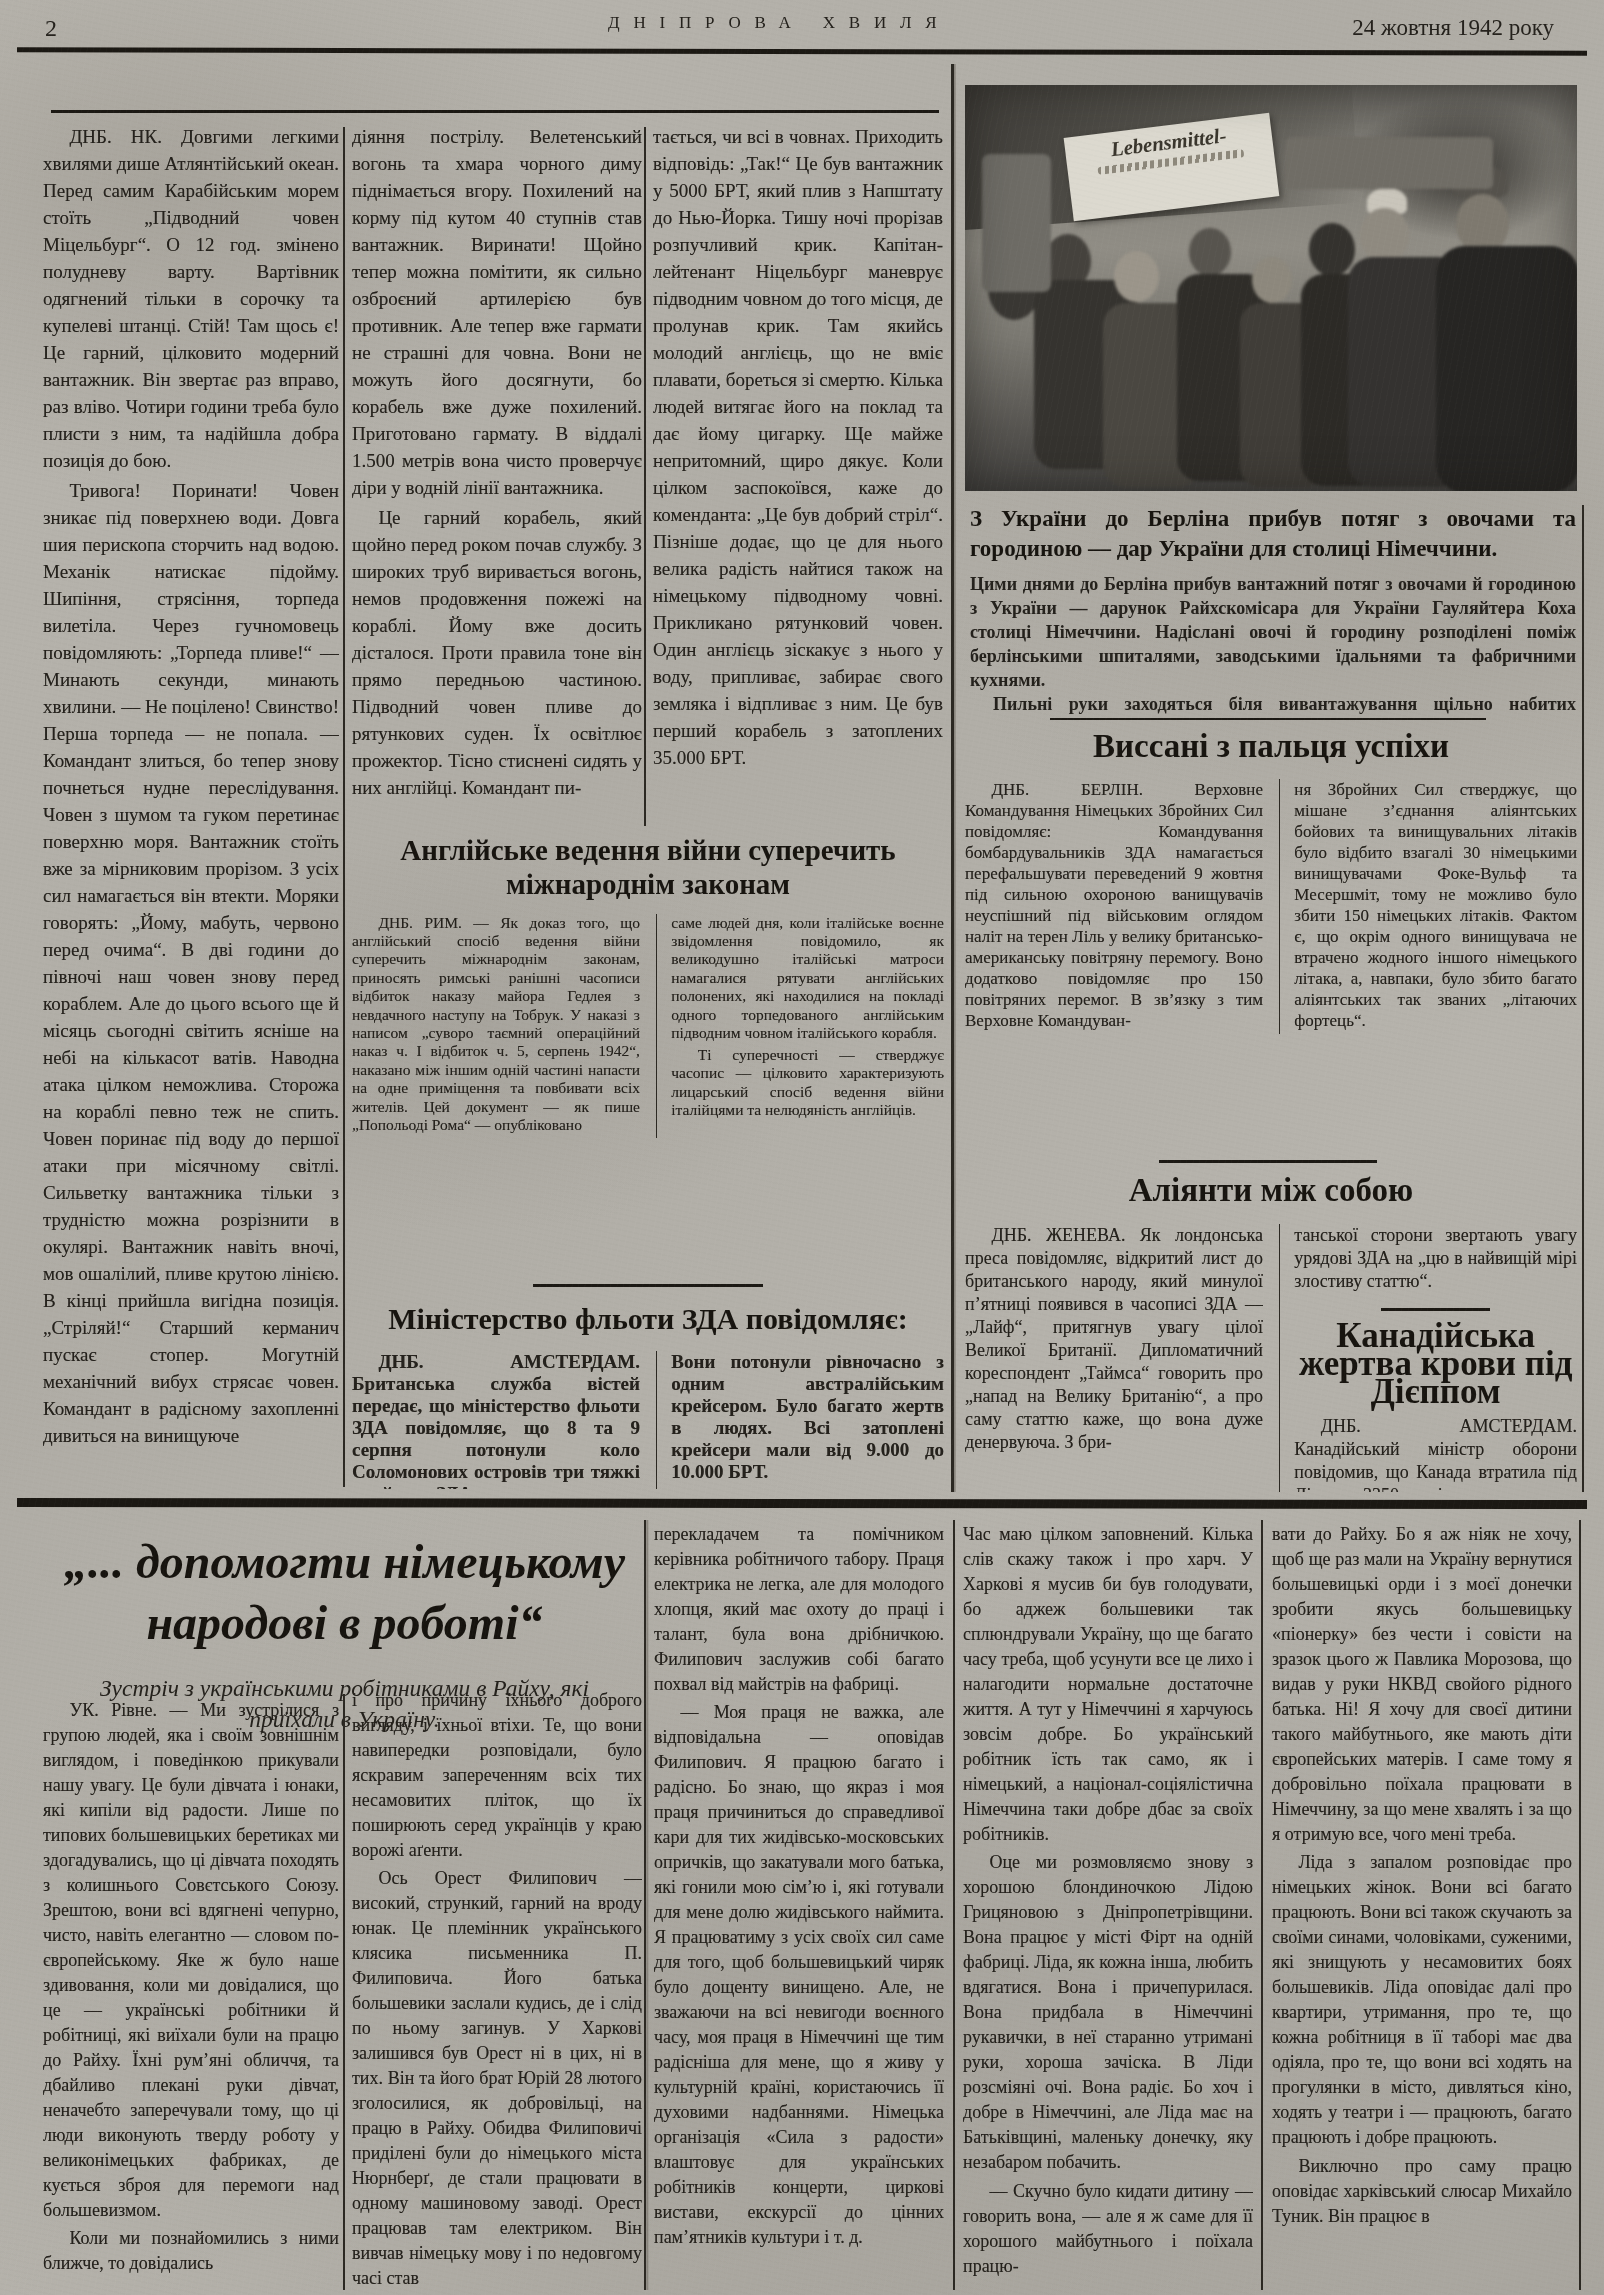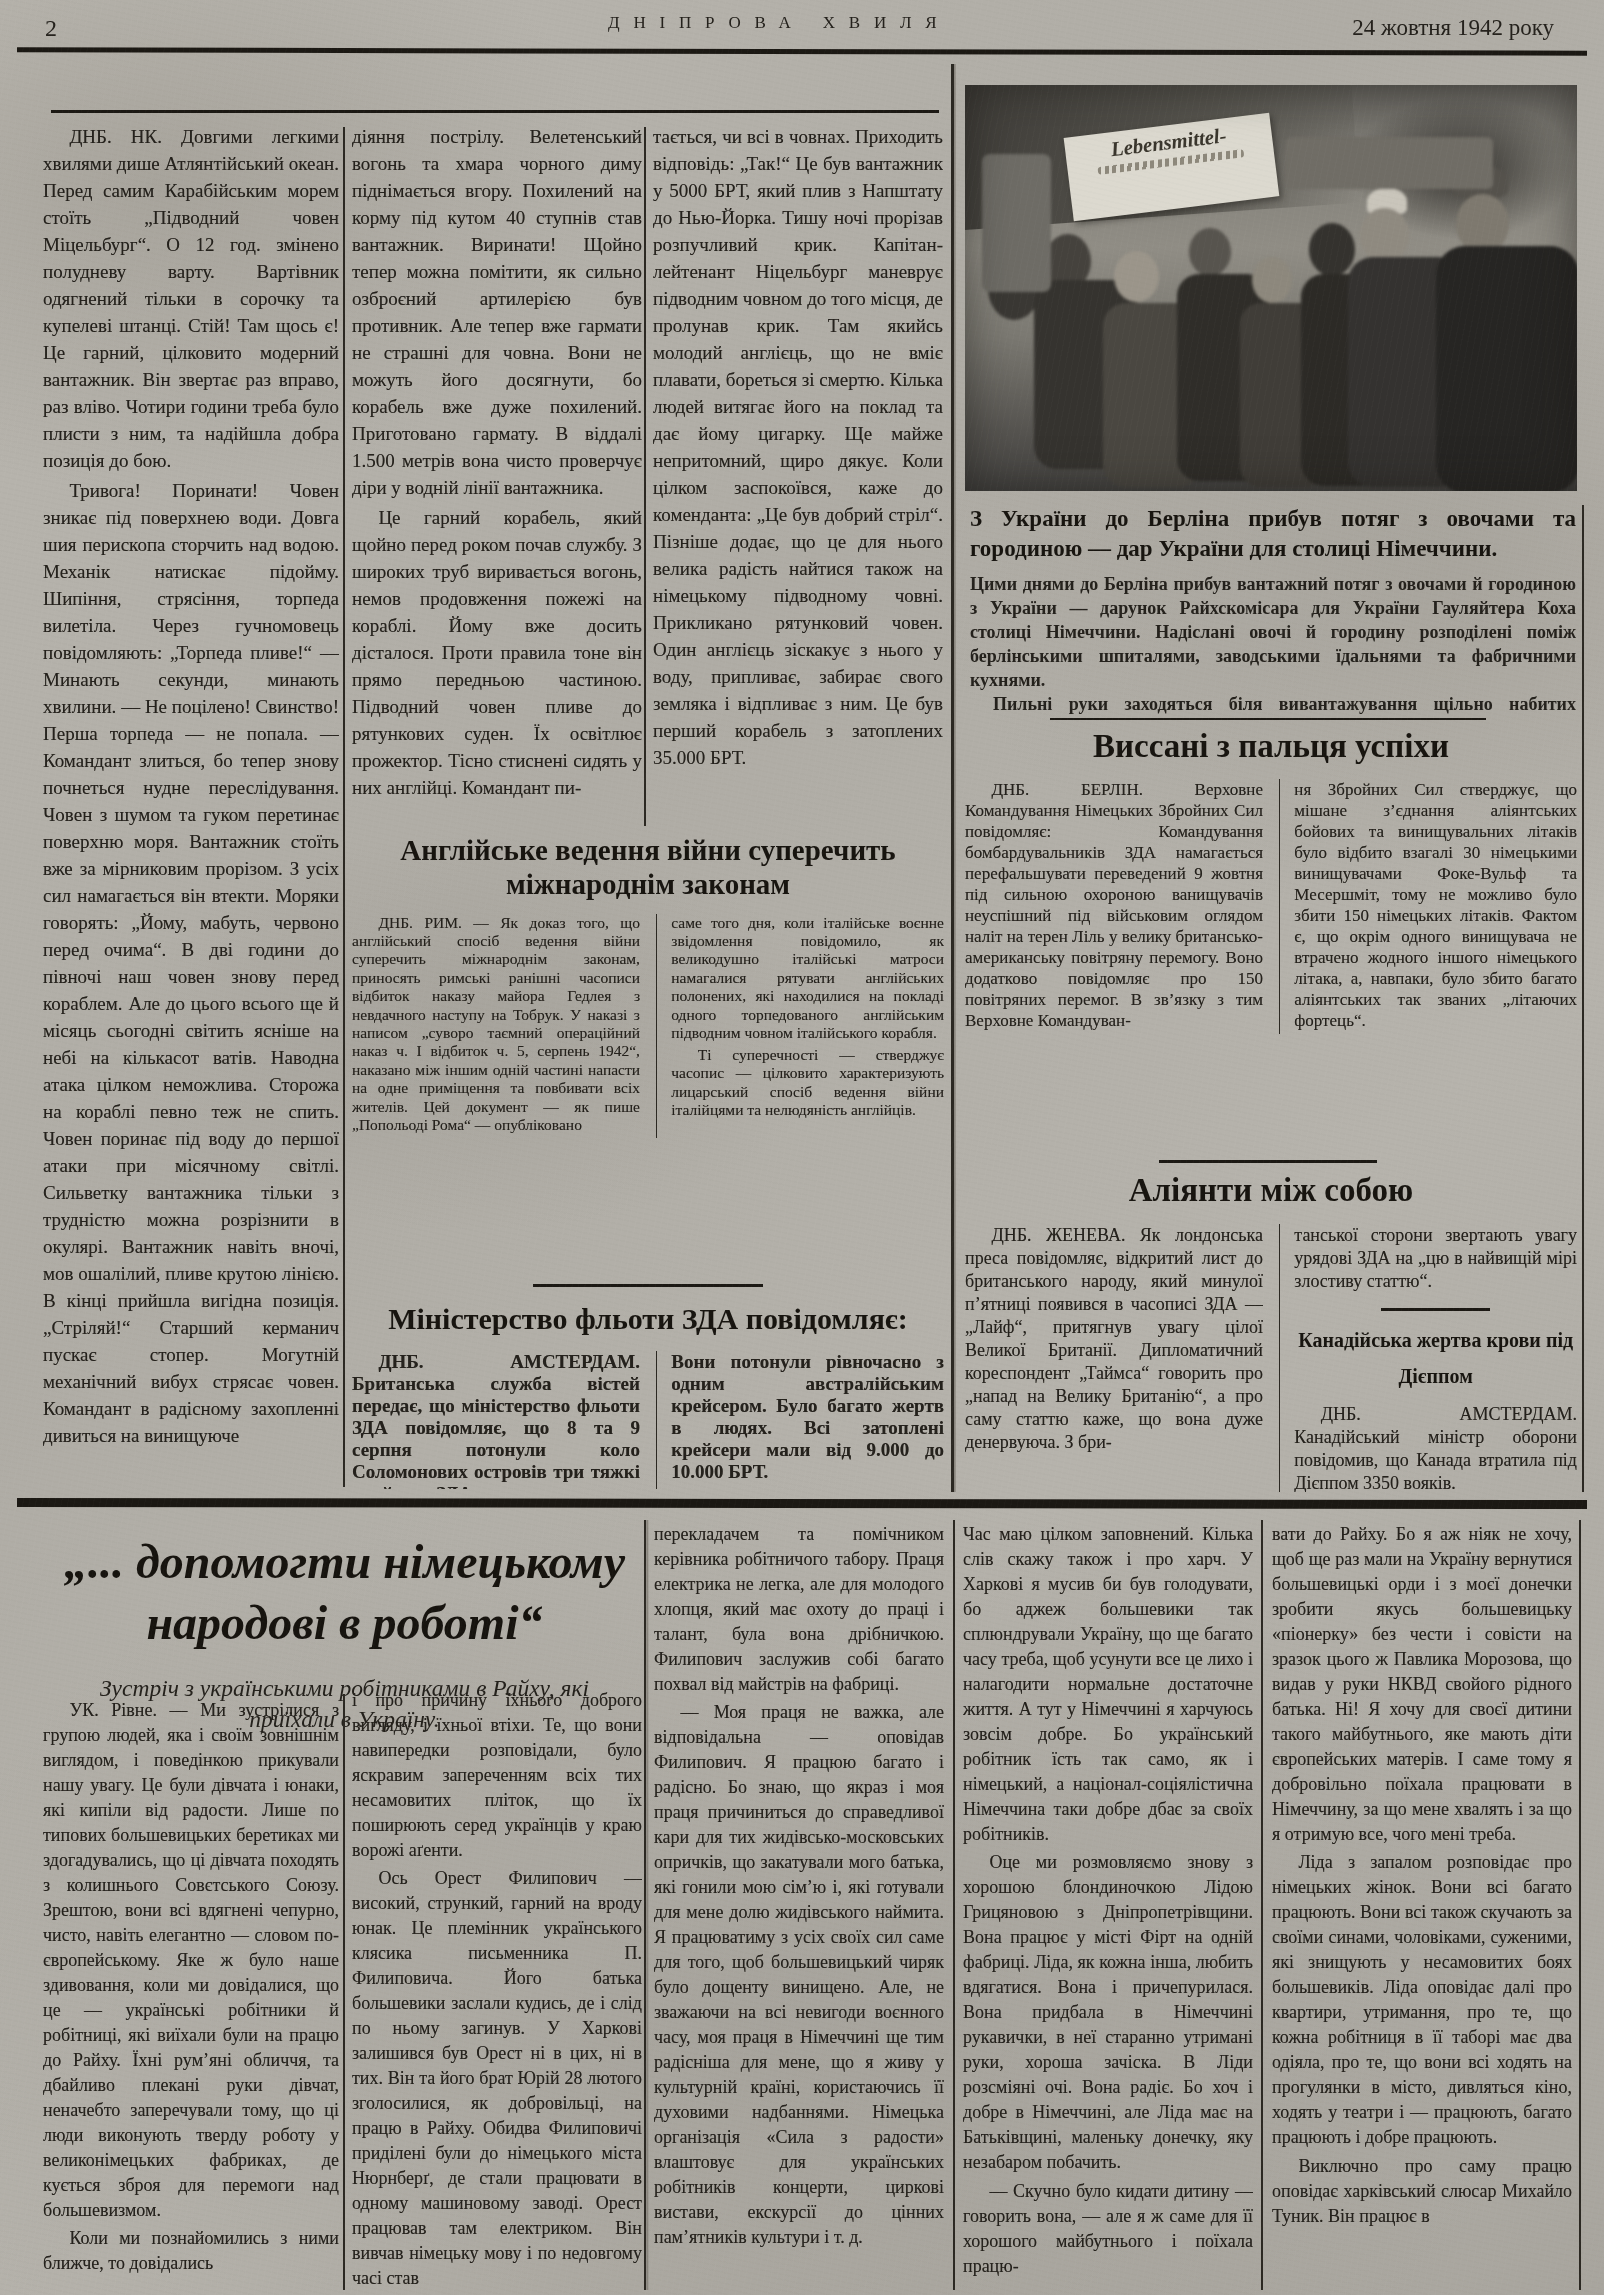--- a/index.html
+++ b/index.html
@@ -21,21 +21,21 @@
   .pagenum{font-size:24px;}
   .masthead{font-size:17px;letter-spacing:13.8px;white-space:nowrap;}
   .dateline{font-size:23px;white-space:nowrap;}
   
   .h-lead{font-size:34px;font-weight:bold;text-align:center;white-space:nowrap;color:#14110c;letter-spacing:0.6px;}
   .h-sec{font-weight:bold;text-align:center;color:#17140f;}
   .h-eng{font-size:29px;line-height:34px;}
   .h-fleet{font-size:30px;}
   .h-succ{font-size:33px;}
   .h-allies{font-size:33px;}
-  .h-canada{font-size:20px;line-height:36px;}
+  .h-canada{font-size:35px;line-height:28px;}
   .h-feature{font-size:48px;line-height:61px;font-style:italic;font-weight:bold;text-align:center;color:#16130e;}
   .subtitle{font-size:23.5px;line-height:31px;font-style:italic;text-align:center;}
   
   .body{ text-align:justify; overflow:hidden; text-shadow:0 0 0.6px rgba(45,40,34,.45);}
   .body p{margin:0 0 3.4px 0;text-indent:26.4px;}
   .body p.cont{text-indent:0;}
   .t-lead{font-size:19px;line-height:27px;}
   .t-eng{font-size:15.5px;line-height:18.4px;}
   .t-fleet{font-size:19px;line-height:22px;font-weight:bold;}
   .t-succ{font-size:17px;line-height:21px;}
@@ -87,21 +87,21 @@
     <p class="cont">тається, чи всі в човнах. Приходить відповідь: „Так!“ Це був вантажник у 5000 БРТ, який плив з Напштату до Нью-Йорка. Тишу ночі прорізав розпучливий крик. Капітан-лейтенант Ніцельбург маневрує підводним човном до того місця, де пролунав крик. Там якийсь молодий англієць, що не вміє плавати, бореться зі смертю. Кілька людей витягає його на поклад та дає йому цигарку. Ще майже непритомний, щиро дякує. Коли цілком заспокоївся, каже до коменданта: „Це був добрий стріл“. Пізніше додає, що це для нього велика радість найтися також на німецькому підводному човні. Прикликано рятунковий човен. Один англієць зіскакує з нього у воду, припливає, забирає свого земляка і відпливає з ним. Це був перший корабель з затоплених 35.000 БРТ.</p>
   </div>
 
   <section class="abs" style="left:352px;top:833px;width:592px;height:442px;overflow:hidden;">
     <h2 class="h-sec h-eng" style="margin:0 23px 12.6px;">Англійське ведення війни суперечить міжнароднім законам</h2>
     <div class="twocol">
       <div class="body t-eng c1">
         <p>ДНБ. РИМ. — Як доказ того, що англійський спосіб ведення війни суперечить міжнароднім законам, приносять римські ранішні часописи відбиток наказу майора Гедлея з невдачного наступу на Тобрук. У наказі з написом „суворо таємний операційний наказ ч. І відбиток ч. 5, серпень 1942“, наказано між іншим одній частині напасти на одне приміщення та повбивати всіх жителів. Цей документ — як пише „Попольоді Рома“ — опубліковано</p>
       </div>
       <div class="body t-eng c2">
-        <p class="cont">саме того дня, коли італійське воєнне звідомлення повідомило, як великодушно італійські матроси намагалися рятувати англійських полонених, які находилися на покладі одного торпедованого англійським підводним човном італійського корабля.</p>
+        <p class="cont">саме людей дня, коли італійське воєнне звідомлення повідомило, як великодушно італійські матроси намагалися рятувати англійських полонених, які находилися на покладі одного торпедованого англійським підводним човном італійського корабля.</p>
         <p>Ті суперечності — стверджує часопис — цілковито характеризують лицарський спосіб ведення війни італійцями та нелюдяність англійців.</p>
       </div>
     </div>
   </section>
 
   <section class="abs" style="left:352px;top:1284px;width:592px;height:205px;overflow:hidden;">
     <div class="shortrule" style="width:230px;margin:0 auto 15px;"></div>
     <h2 class="h-sec h-fleet" style="margin:0 0 15px;">Міністерство фльоти ЗДА повідомляє:</h2>
     <div class="twocol">
       <div class="body t-fleet c1">

